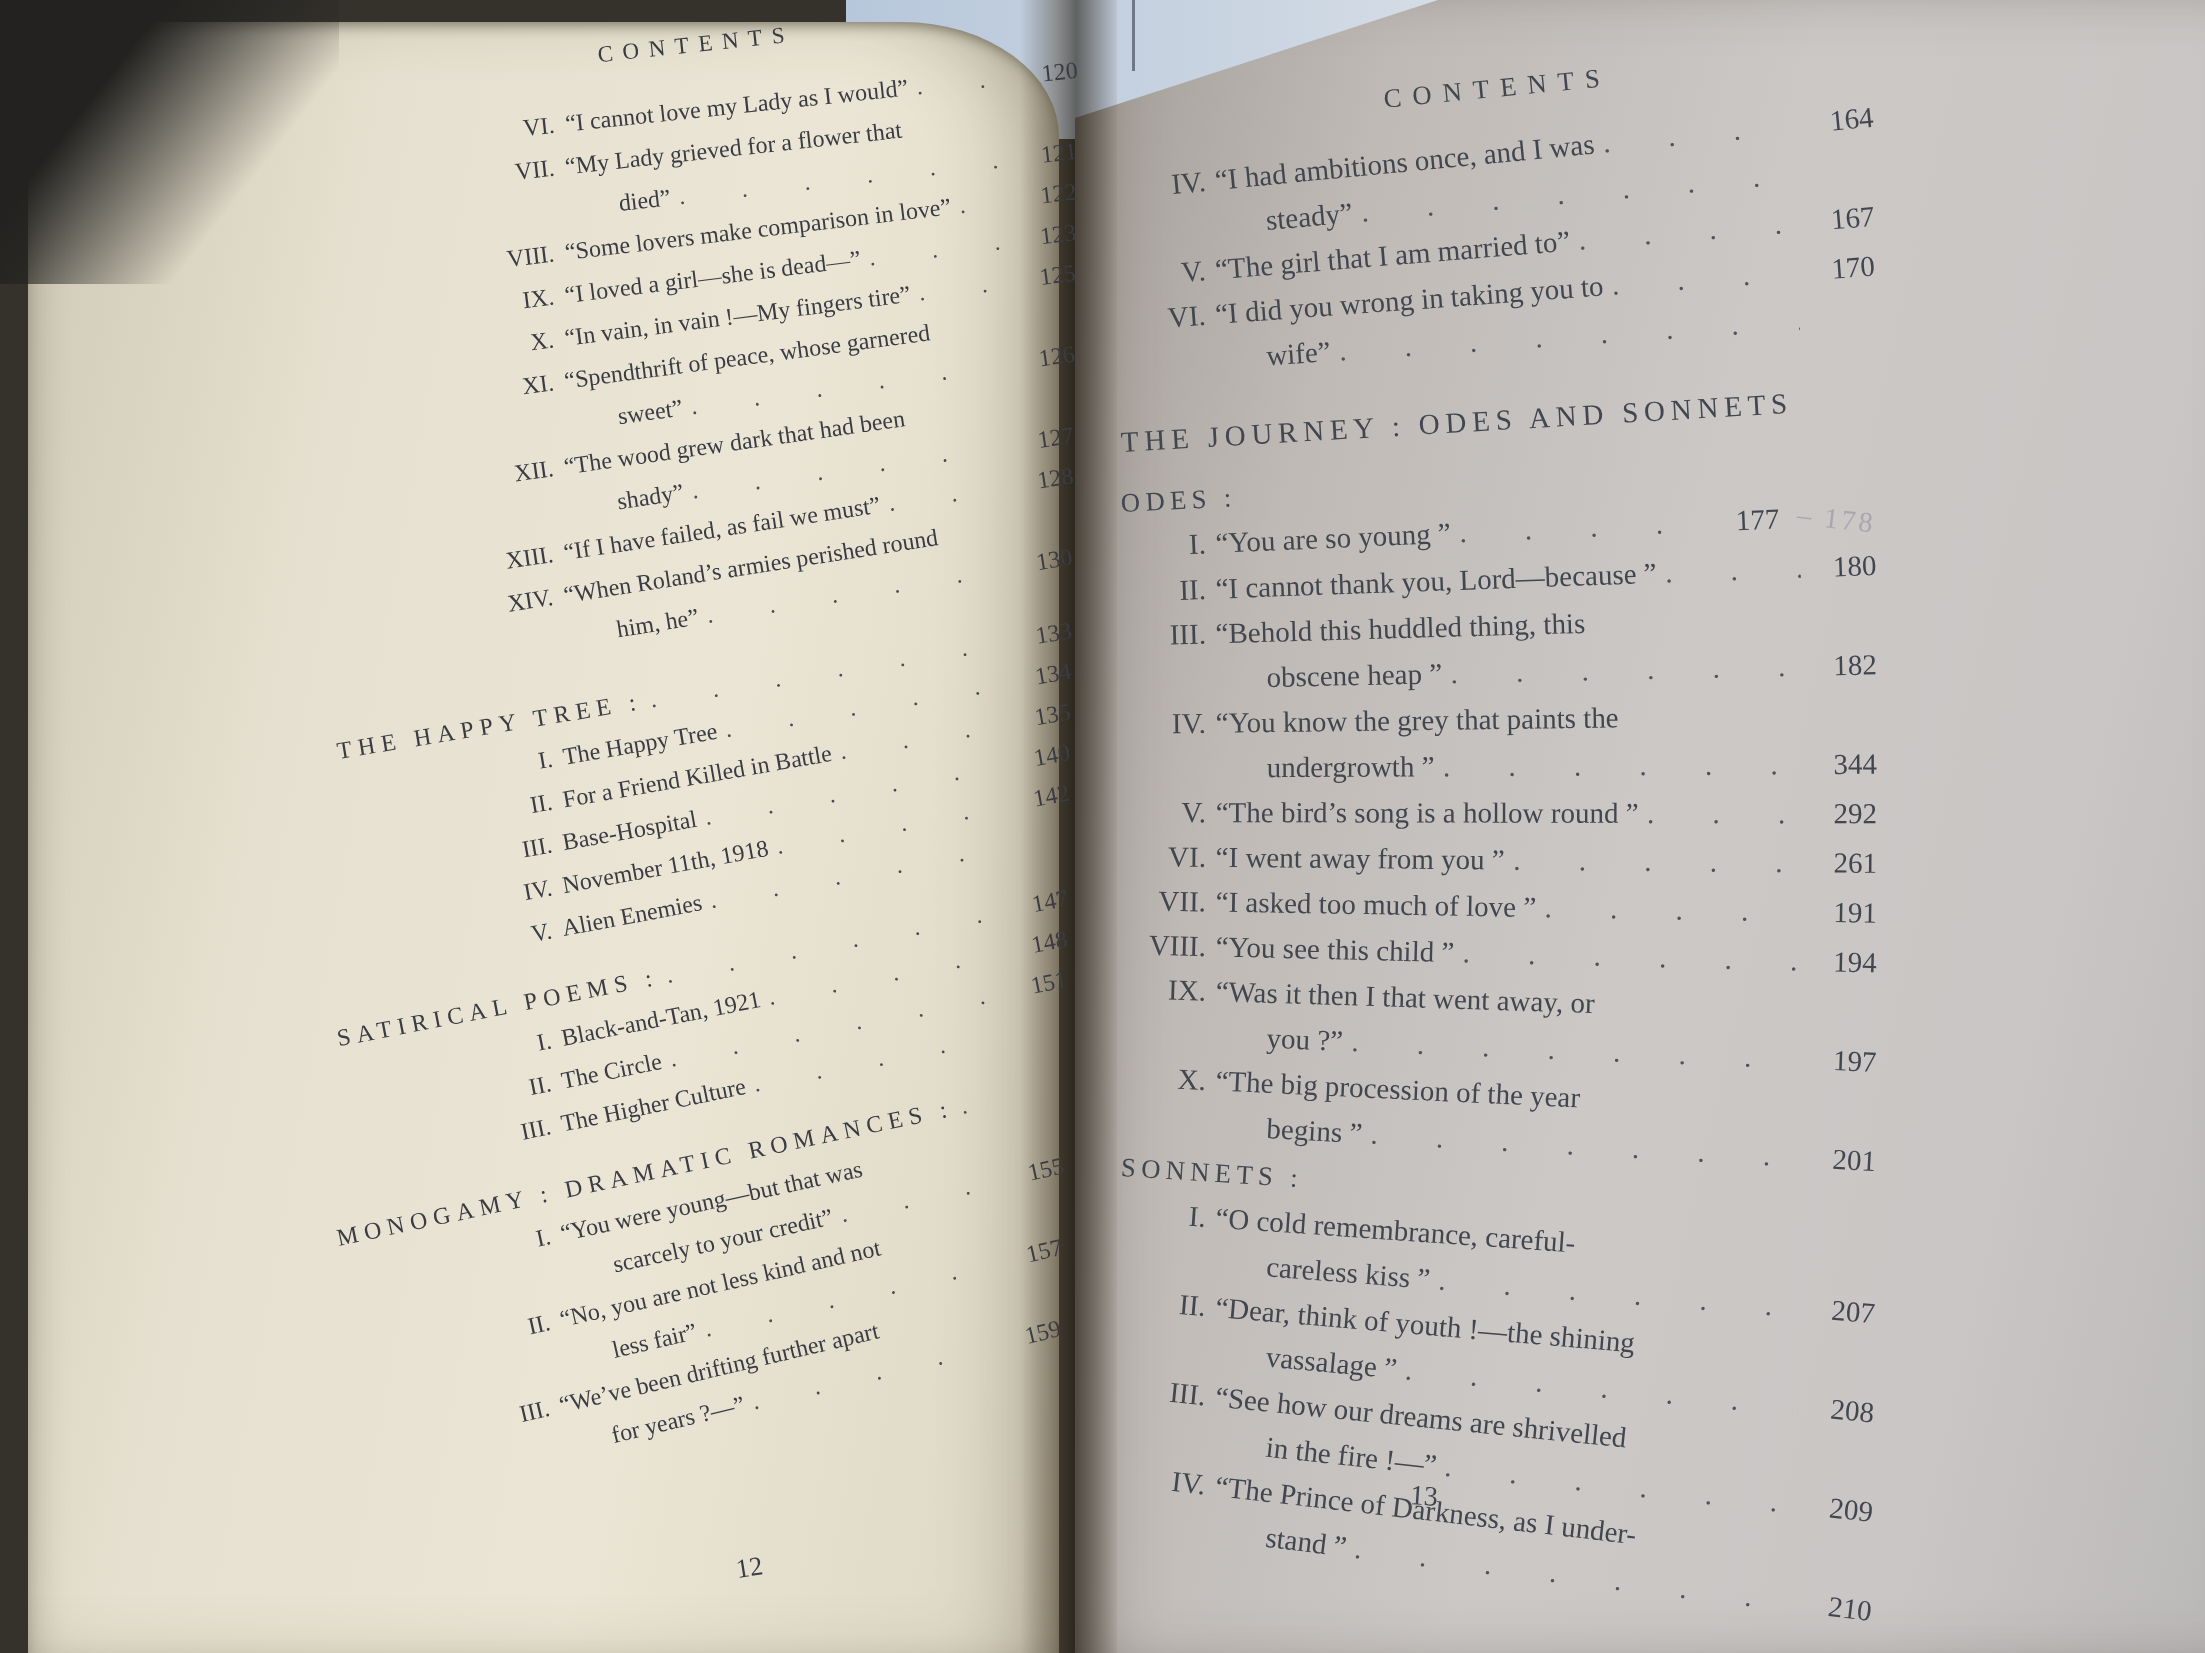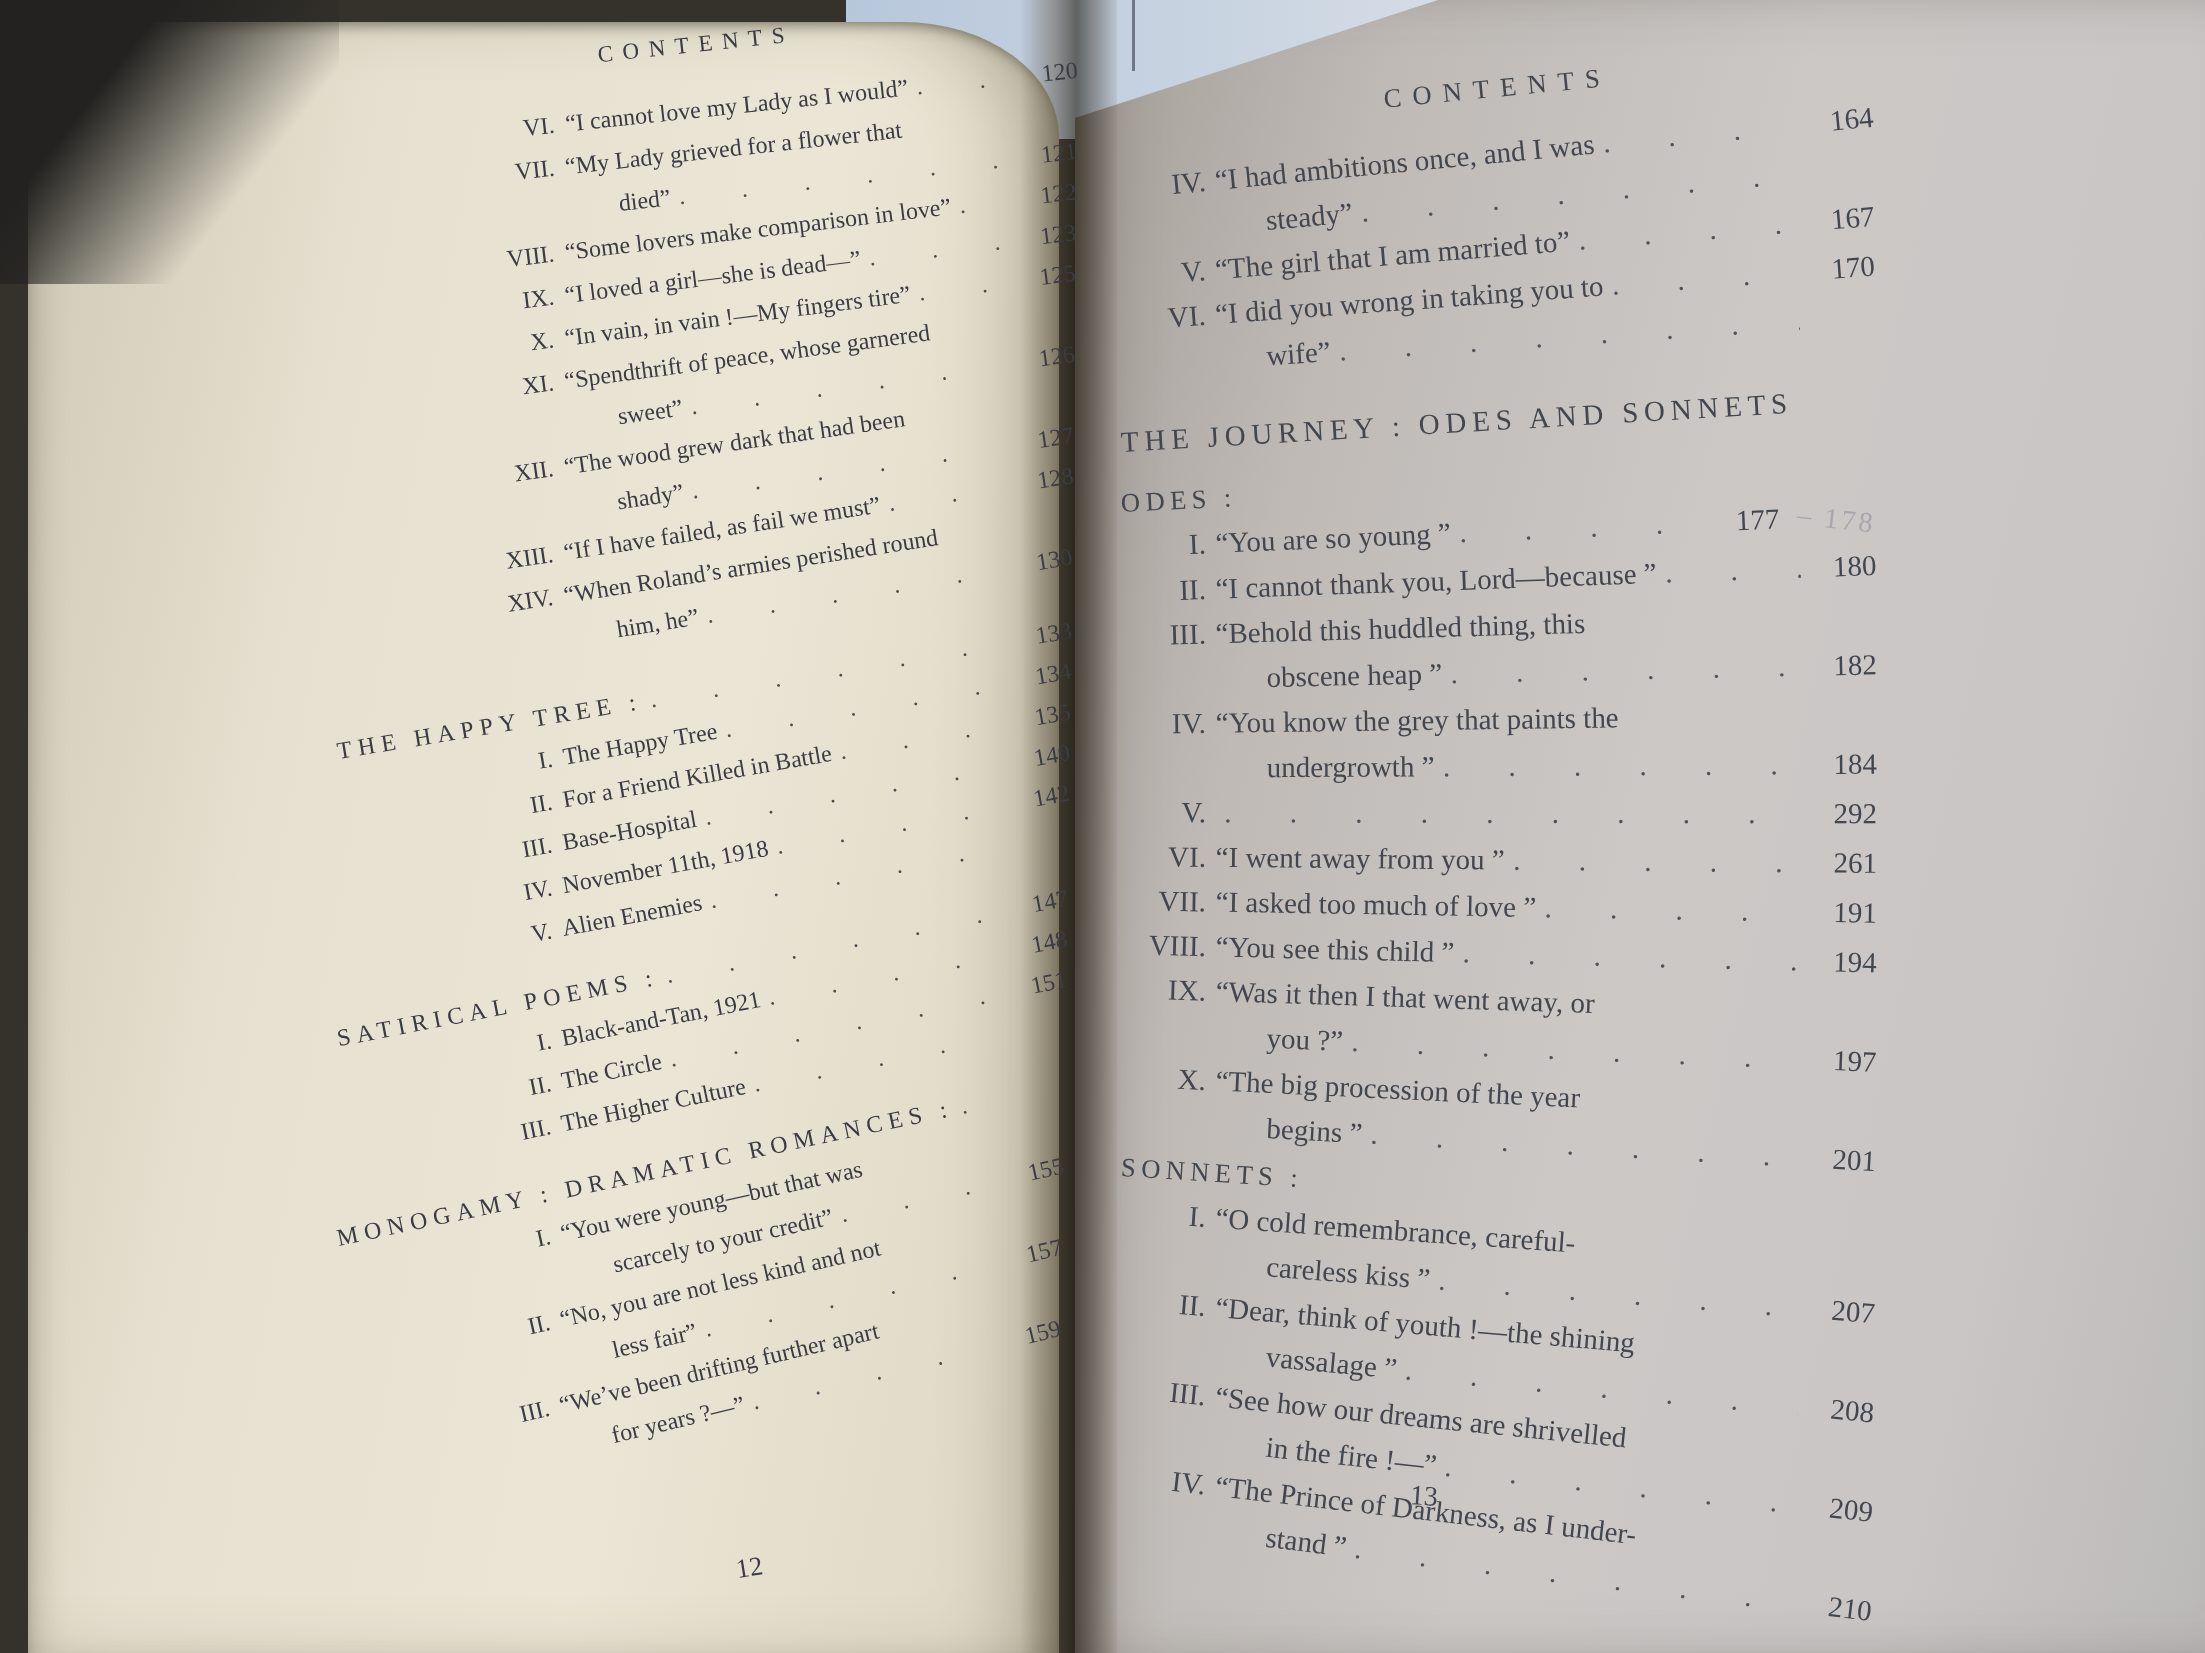--- a/index.html
+++ b/index.html
@@ -307,24 +307,25 @@
           <span class="pg">182</span>
         </div>
         <div class="row" style="transform: rotate(-0.76deg);">
           <span class="num">IV.</span>
           <span class="txt">“You know the grey that paints the</span>
         </div>
         <div class="row" style="transform: rotate(-0.33deg);">
           <span class="num"></span>
           <span class="txt cont">undergrowth ”</span>
           <span class="leader">. . . . . . . . . . . .</span>
-          <span class="pg">184</span>
+          <span class="pg">344</span>
         </div>
         <div class="row" style="transform: rotate(0.1deg);">
           <span class="num">V.</span>
+          <span class="txt">“The bird’s song is a hollow round ”</span>
           <span class="leader">. . . . . . . . . . . .</span>
           <span class="pg">292</span>
         </div>
         <div class="row" style="transform: rotate(0.53deg);">
           <span class="num">VI.</span>
           <span class="txt">“I went away from you ”</span>
           <span class="leader">. . . . . . . . . . . .</span>
           <span class="pg">261</span>
         </div>
         <div class="row" style="transform: rotate(0.97deg);">

